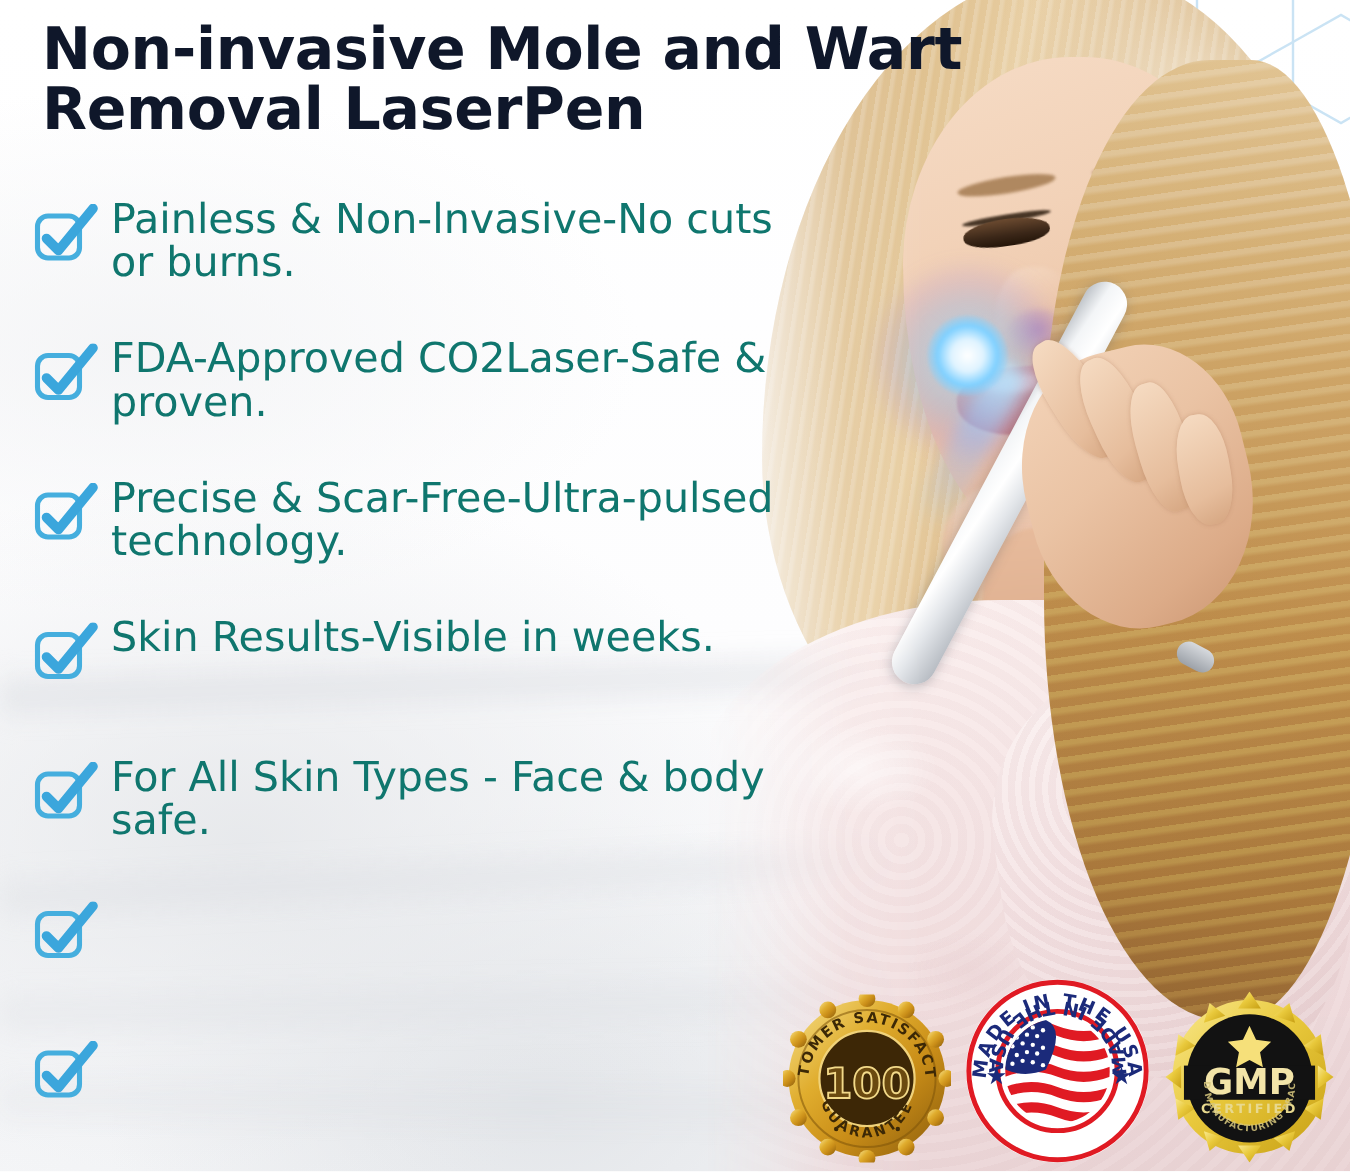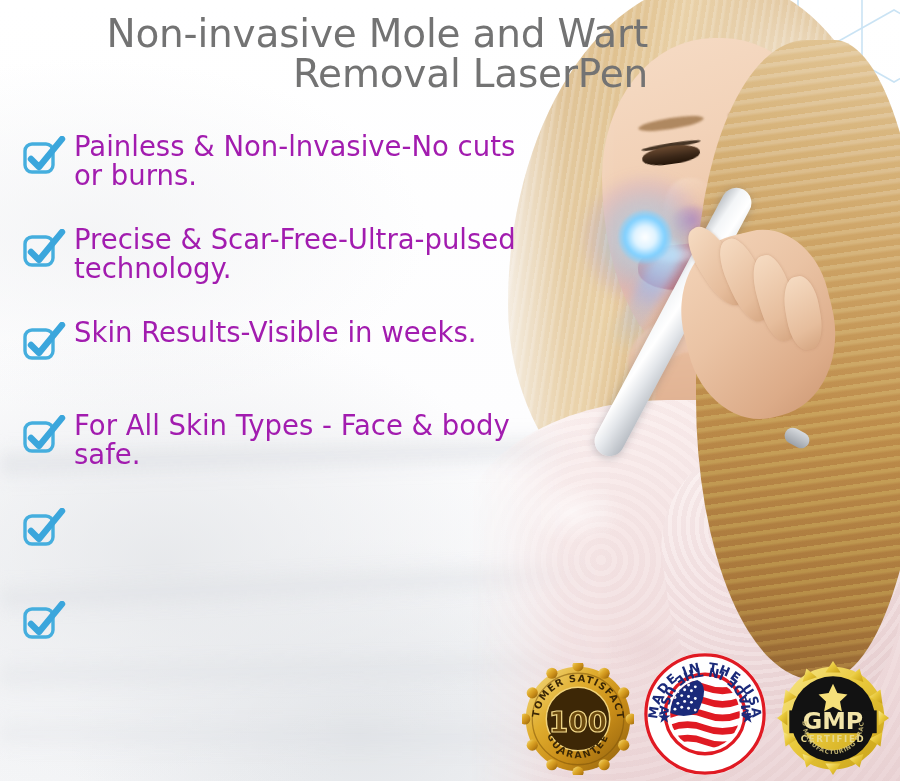--- a/index.html
+++ b/index.html
@@ -117,25 +117,25 @@
   .sleeve{position:absolute;left:196px;top:438px;width:236px;height:280px;border-radius:46% 40% 40% 46%/38% 34% 52% 48%;
     background:linear-gradient(160deg,#fbf1f0 0%,#f4e2e3 42%,#ecd6d7 78%,#e3c9cb 100%);transform:rotate(-8deg);}
   .sleeve-tex{position:absolute;left:196px;top:438px;width:236px;height:280px;border-radius:46% 40% 40% 46%/38% 34% 52% 48%;
     background:repeating-radial-gradient(circle at 40% 30%, rgba(255,255,255,.16) 0 4px, rgba(216,190,193,.14) 4px 9px);
     transform:rotate(-8deg);opacity:.95;}
   .lilac{position:absolute;left:252px;top:404px;width:78px;height:120px;border-radius:50% 40% 46% 50%;
     background:linear-gradient(165deg,rgba(196,166,214,.85) 0%,rgba(171,138,196,.7) 100%);filter:blur(3px);}
 
   
   .title{position:absolute;left:28px;top:14px;width:620px;
-    font-size:39px;line-height:1.02;font-weight:400;color:#737373;letter-spacing:-.2px;text-align:right;}
+    font-size:39px;line-height:1.02;font-weight:700;color:#0f172a;letter-spacing:-.2px;}
   .list{position:absolute;left:22px;top:132px;width:520px;}
   .item{position:relative;min-height:62px;margin-bottom:31px;padding-left:52px;}
   .chk{position:absolute;left:0;top:4px;width:44px;height:40px;}
-  .txt{font-size:27.5px;line-height:1.07;color:#a21caf;font-weight:400;}
+  .txt{font-size:27.5px;line-height:1.07;color:#0f766e;font-weight:400;}
 
   
   .badges{position:absolute;left:520px;bottom:6px;width:372px;height:122px;}
   .badge{position:absolute;bottom:0;}
   .b-sat{left:2px;width:112px;height:112px;}
   .b-usa{left:122px;width:126px;height:126px;bottom:-2px;}
   .b-gmp{left:256px;width:114px;height:114px;}
 </style>
 </head>
 <body>
@@ -206,20 +206,27 @@
   <div class="list">
 
     <div class="item">
       <svg class="chk" viewBox="0 0 44 40">
         <rect x="3" y="8" width="28" height="28" rx="7" fill="none" stroke="#45aede" stroke-width="3.4"></rect>
         <path d="M9 23 L17 31 L40 3" fill="none" stroke="#3ba6dc" stroke-width="6.4" stroke-linecap="round" stroke-linejoin="round"></path>
       </svg>
       <div class="txt">Painless &amp; Non-lnvasive-No cuts or burns.</div>
     </div>
 
+    <div class="item">
+      <svg class="chk" viewBox="0 0 44 40">
+        <rect x="3" y="8" width="28" height="28" rx="7" fill="none" stroke="#45aede" stroke-width="3.4"></rect>
+        <path d="M9 23 L17 31 L40 3" fill="none" stroke="#3ba6dc" stroke-width="6.4" stroke-linecap="round" stroke-linejoin="round"></path>
+      </svg>
+      <div class="txt">FDA-Approved CO2Laser-Safe &amp; proven.</div>
+    </div>
 
     <div class="item">
       <svg class="chk" viewBox="0 0 44 40">
         <rect x="3" y="8" width="28" height="28" rx="7" fill="none" stroke="#45aede" stroke-width="3.4"></rect>
         <path d="M9 23 L17 31 L40 3" fill="none" stroke="#3ba6dc" stroke-width="6.4" stroke-linecap="round" stroke-linejoin="round"></path>
       </svg>
       <div class="txt">Precise &amp; Scar-Free-Ultra-pulsed technology.</div>
     </div>
 
     <div class="item">

